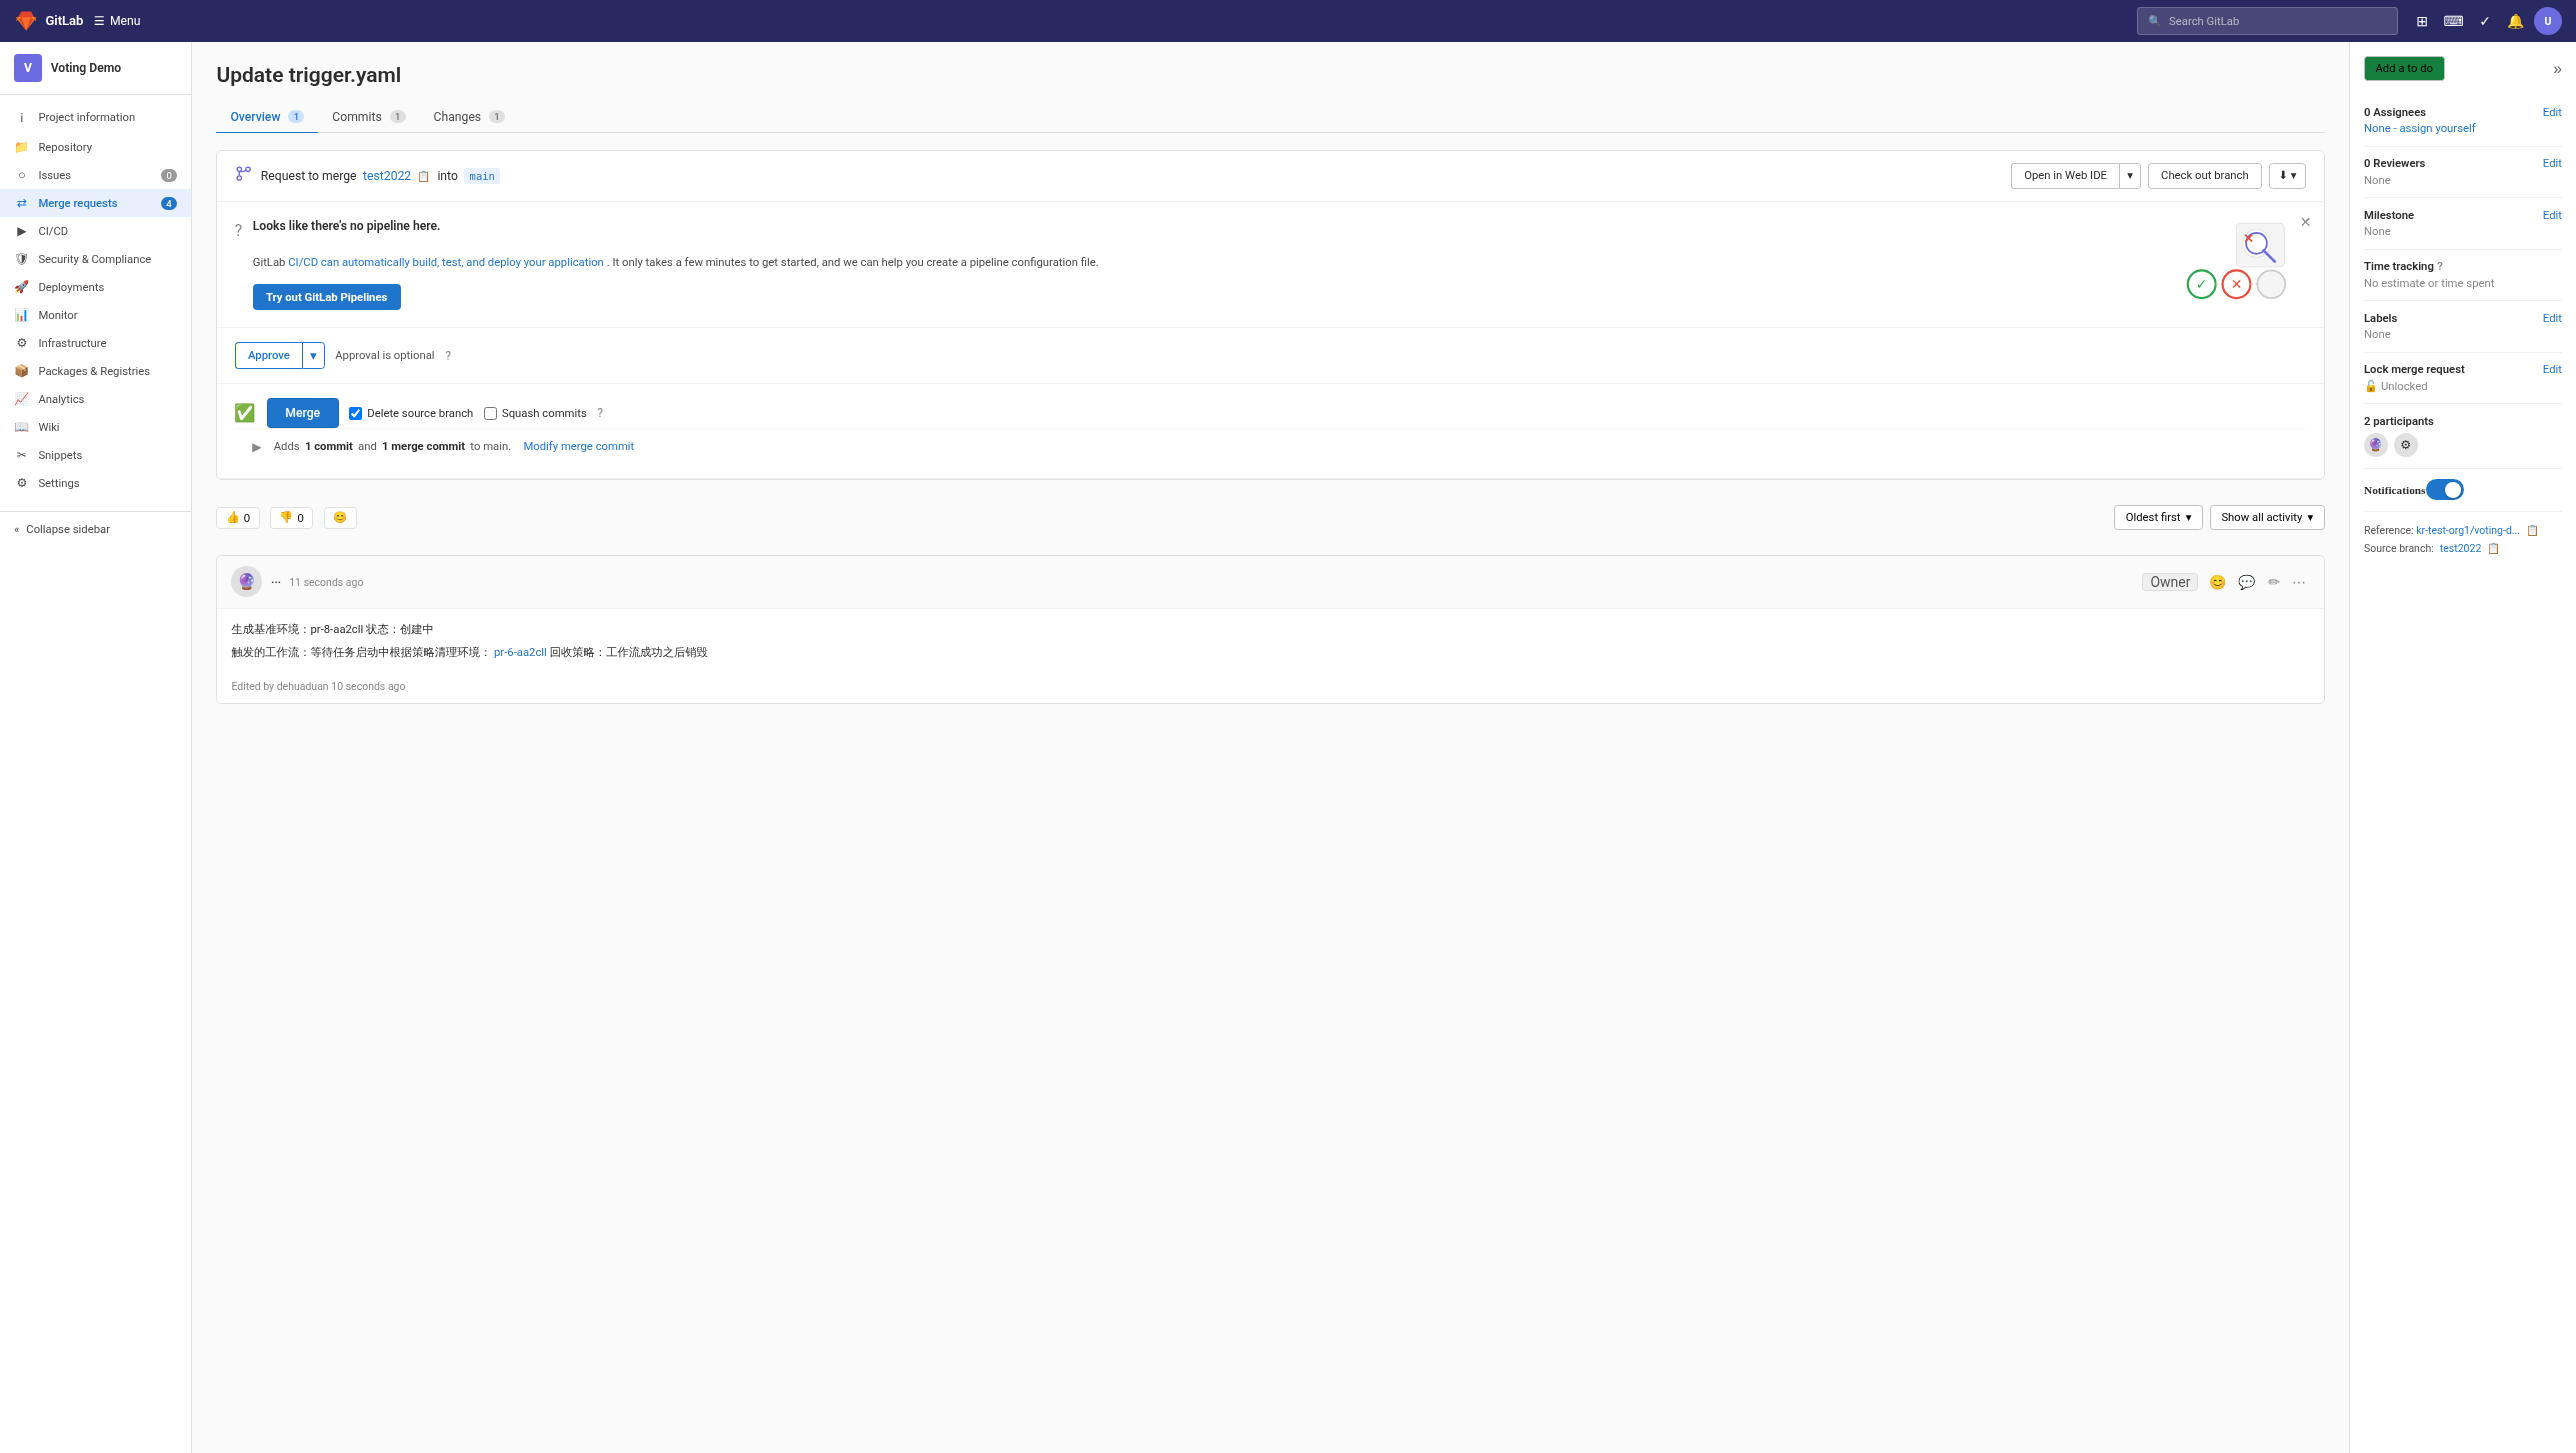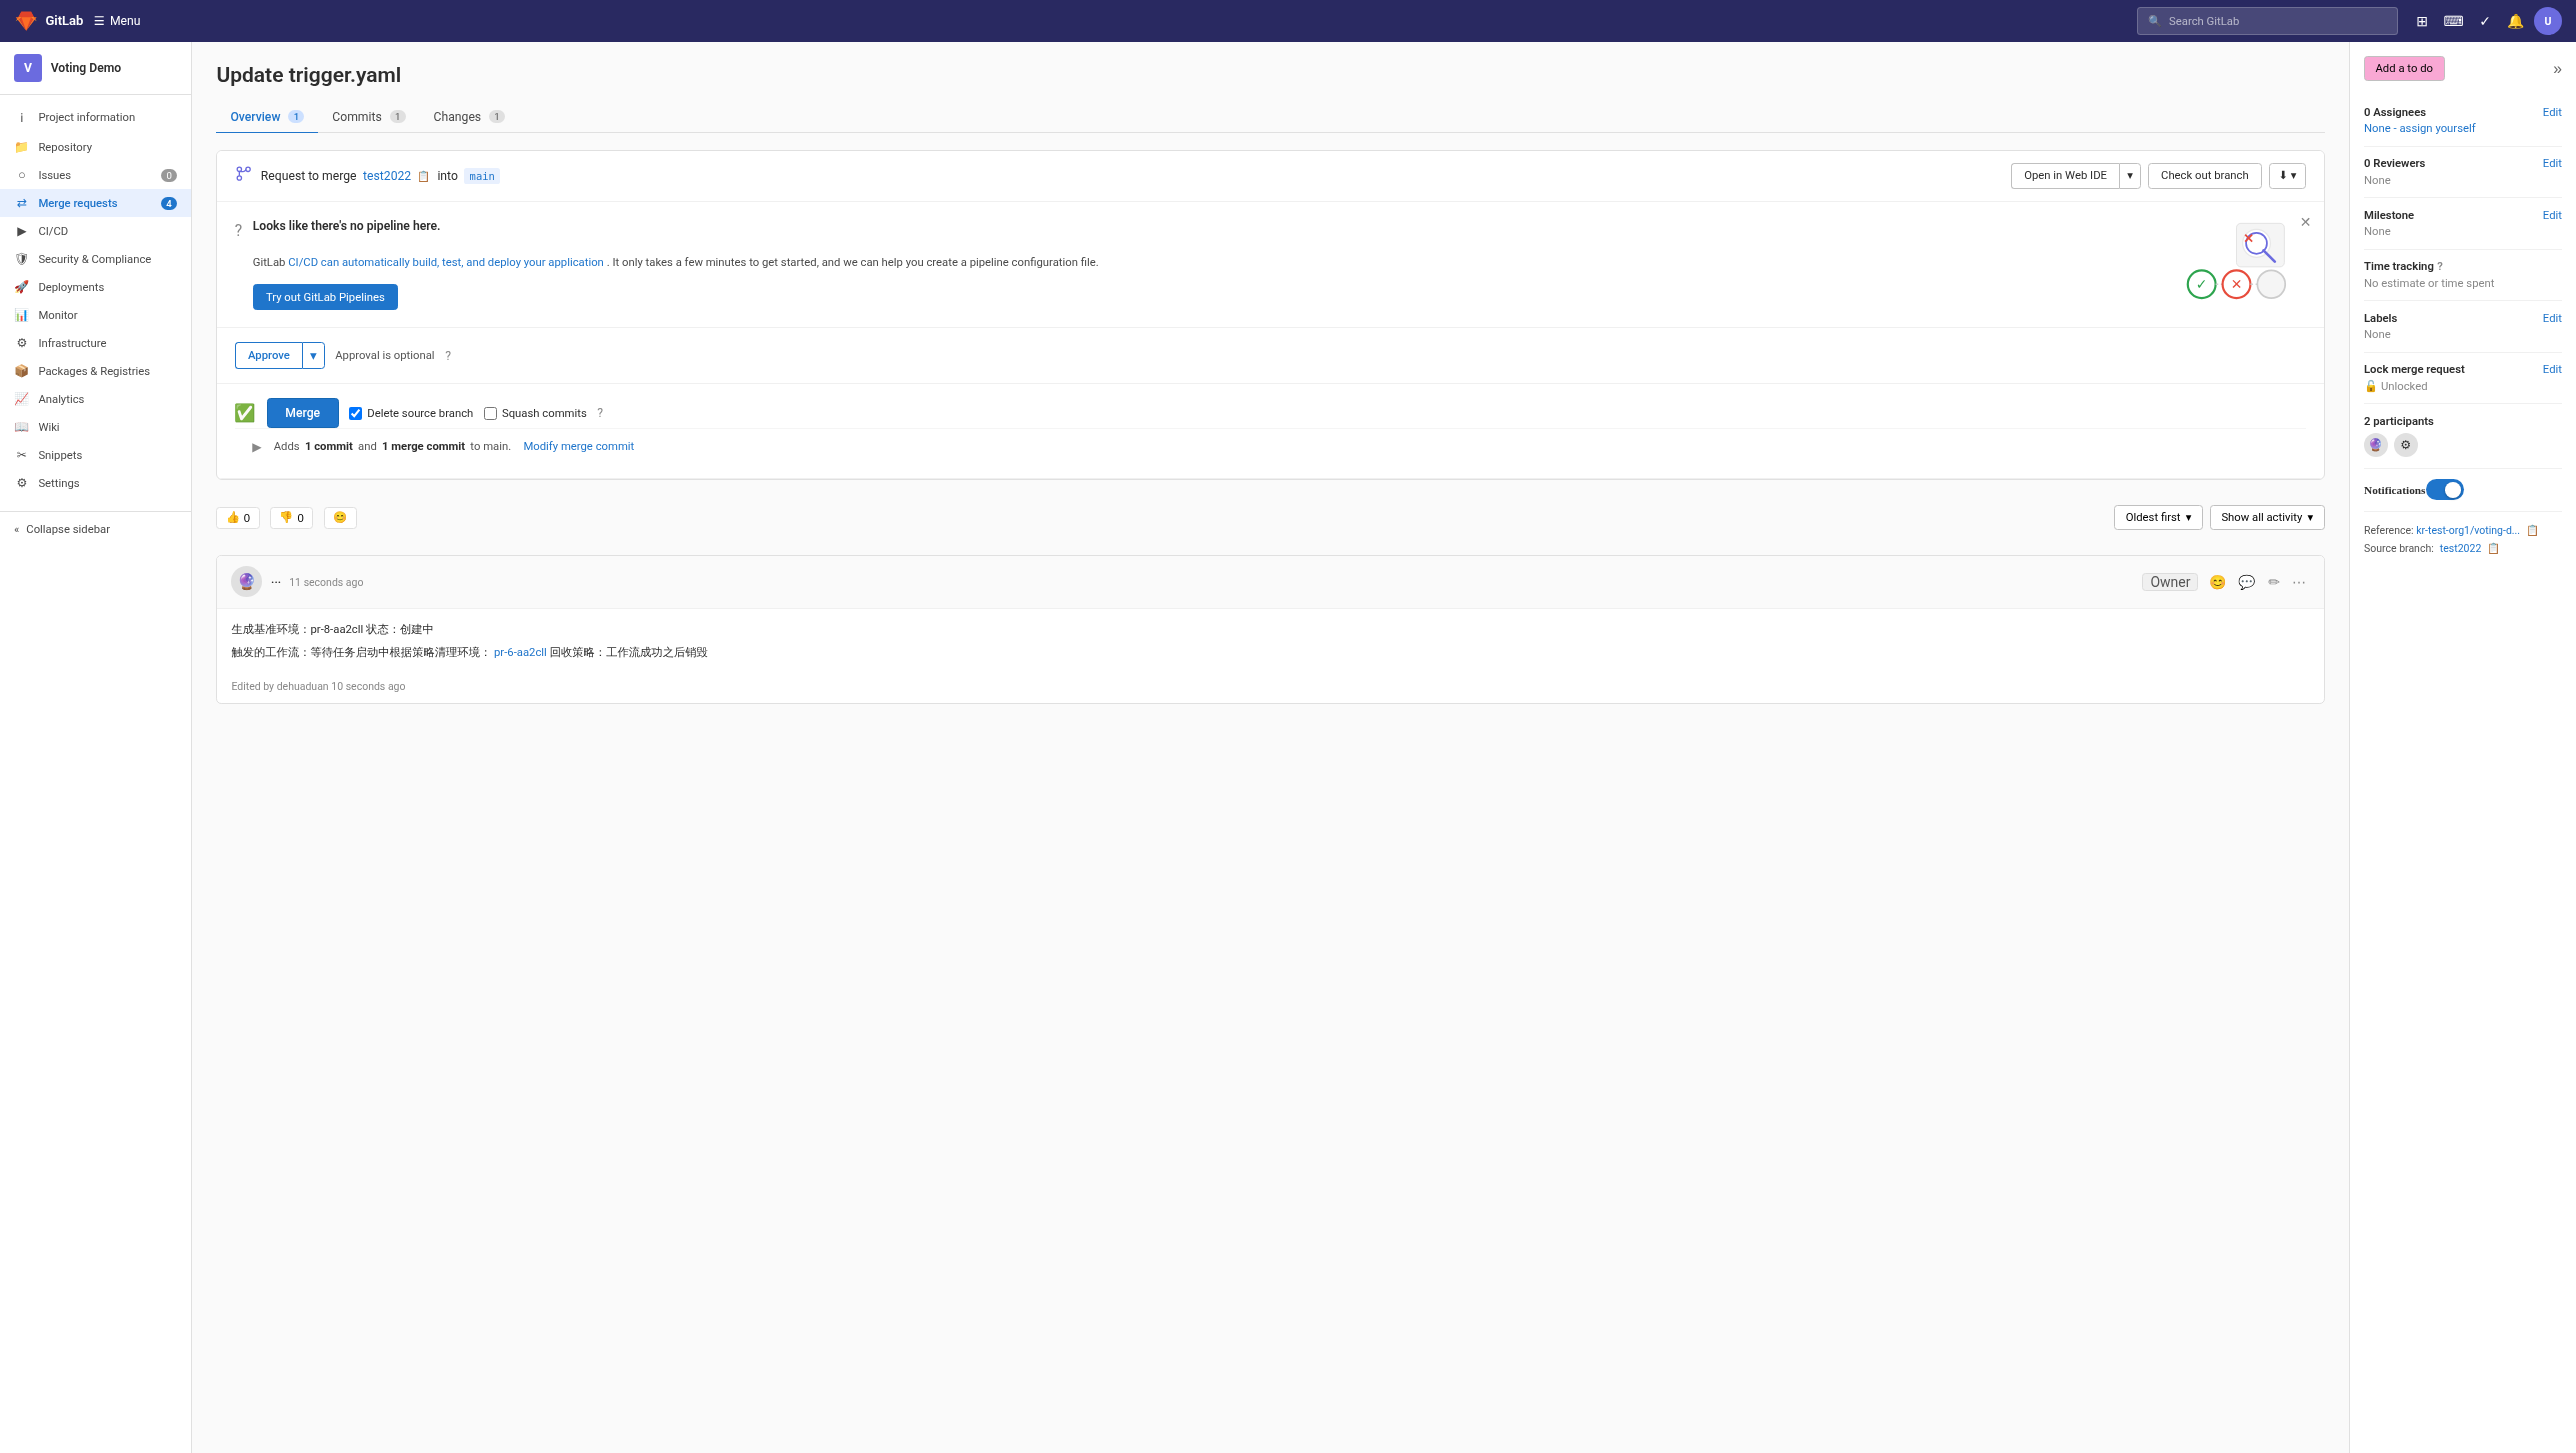--- a/index.html
+++ b/index.html
@@ -198,21 +198,21 @@
     .btn {
       border-radius: 3.5px;
       padding: 5.2px 12.2px;
       font-size: 11.3px;
       cursor: pointer;
       border: 0.9px solid #c0c0c0;
       background: #fff;
       color: #2d2d2d;
       font-family: inherit;
     }
-    .btn-primary { background: #1f75cb; border-color: #1f75cb; color: #fff; }
+    .btn-primary { background: #1f75cb; border-color: #1f75cb; color: #fff; font-weight: bold; }
     .btn-split { display: flex; align-items: stretch; }
     .btn-split .btn-main { border-right: none; border-radius: 3.5px 0 0 3.5px; }
     .btn-split .btn-arrow { border-radius: 0 3.5px 3.5px 0; padding: 5.2px 7px; }
     .btn-icon { padding: 5.2px 8.7px; border-radius: 3.5px; }
 
     
     .pipeline-warning {
       padding: 17.4px;
       border-bottom: 0.9px solid #f0f0f0;
       display: flex;
@@ -405,21 +405,21 @@
       flex-shrink: 0;
       padding: 14px;
     }
     .rs-header {
       display: flex;
       align-items: center;
       justify-content: space-between;
       margin-bottom: 14px;
     }
     .rs-todo-btn {
-      background: #f9a8d4;
+      background: #15803d;
       border: 0.9px solid #c0c0c0;
       border-radius: 3.5px;
       padding: 5.2px 10.5px;
       font-size: 11.3px;
       cursor: pointer;
       font-family: inherit;
     }
     .rs-collapse-btn {
       background: none;
       border: none;

